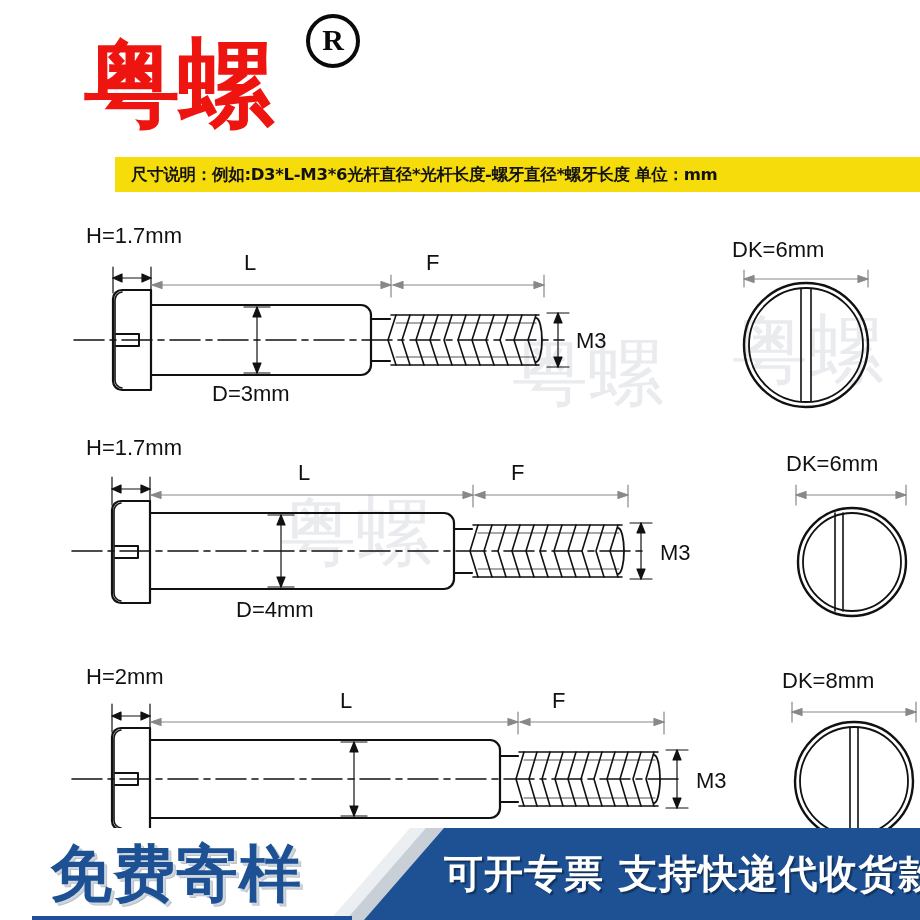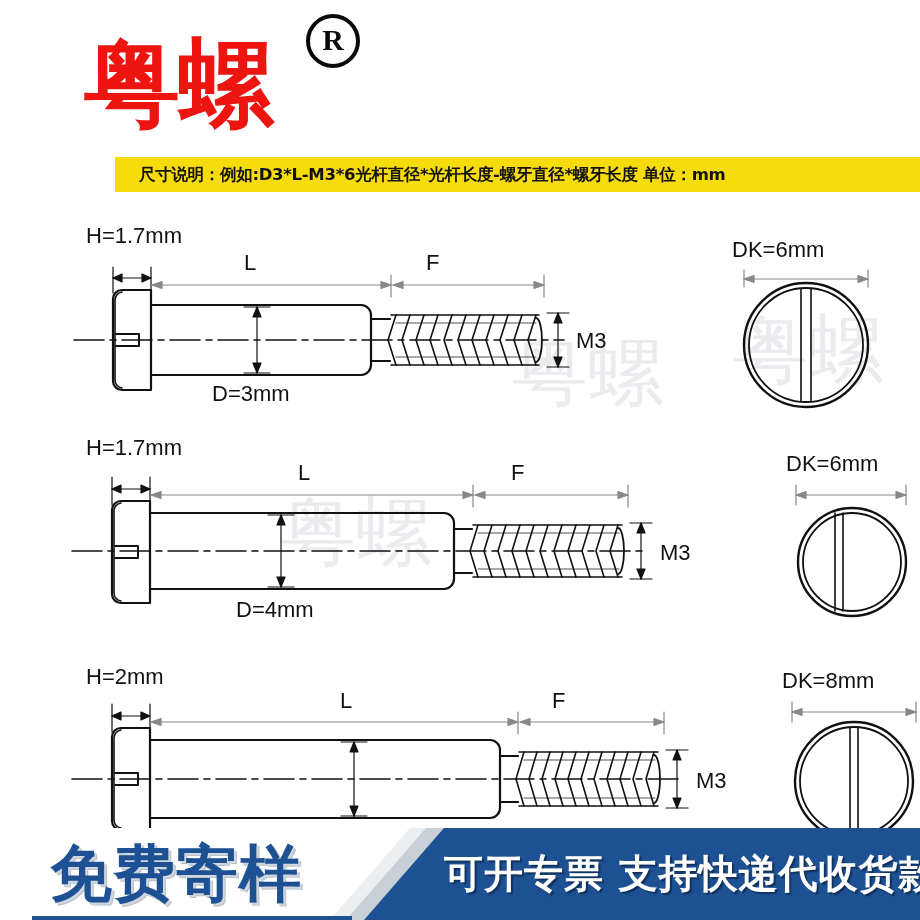--- a/index.html
+++ b/index.html
@@ -66,21 +66,21 @@
     background: #f7dc0b;
     display: flex;
     align-items: center;
   }
   #spec-banner-text {
     font-family: "DejaVu Sans", "Liberation Sans", sans-serif;
     font-size: 16.5px;
     font-weight: 600;
     color: #131313;
     white-space: nowrap;
-    padding-left: 24px;
+    padding-left: 16px;
     letter-spacing: -0.3px;
   }
 
   
   .drawing-row {
     position: absolute;
     left: 0;
     width: 920px;
     padding-left: 12px;
   }

